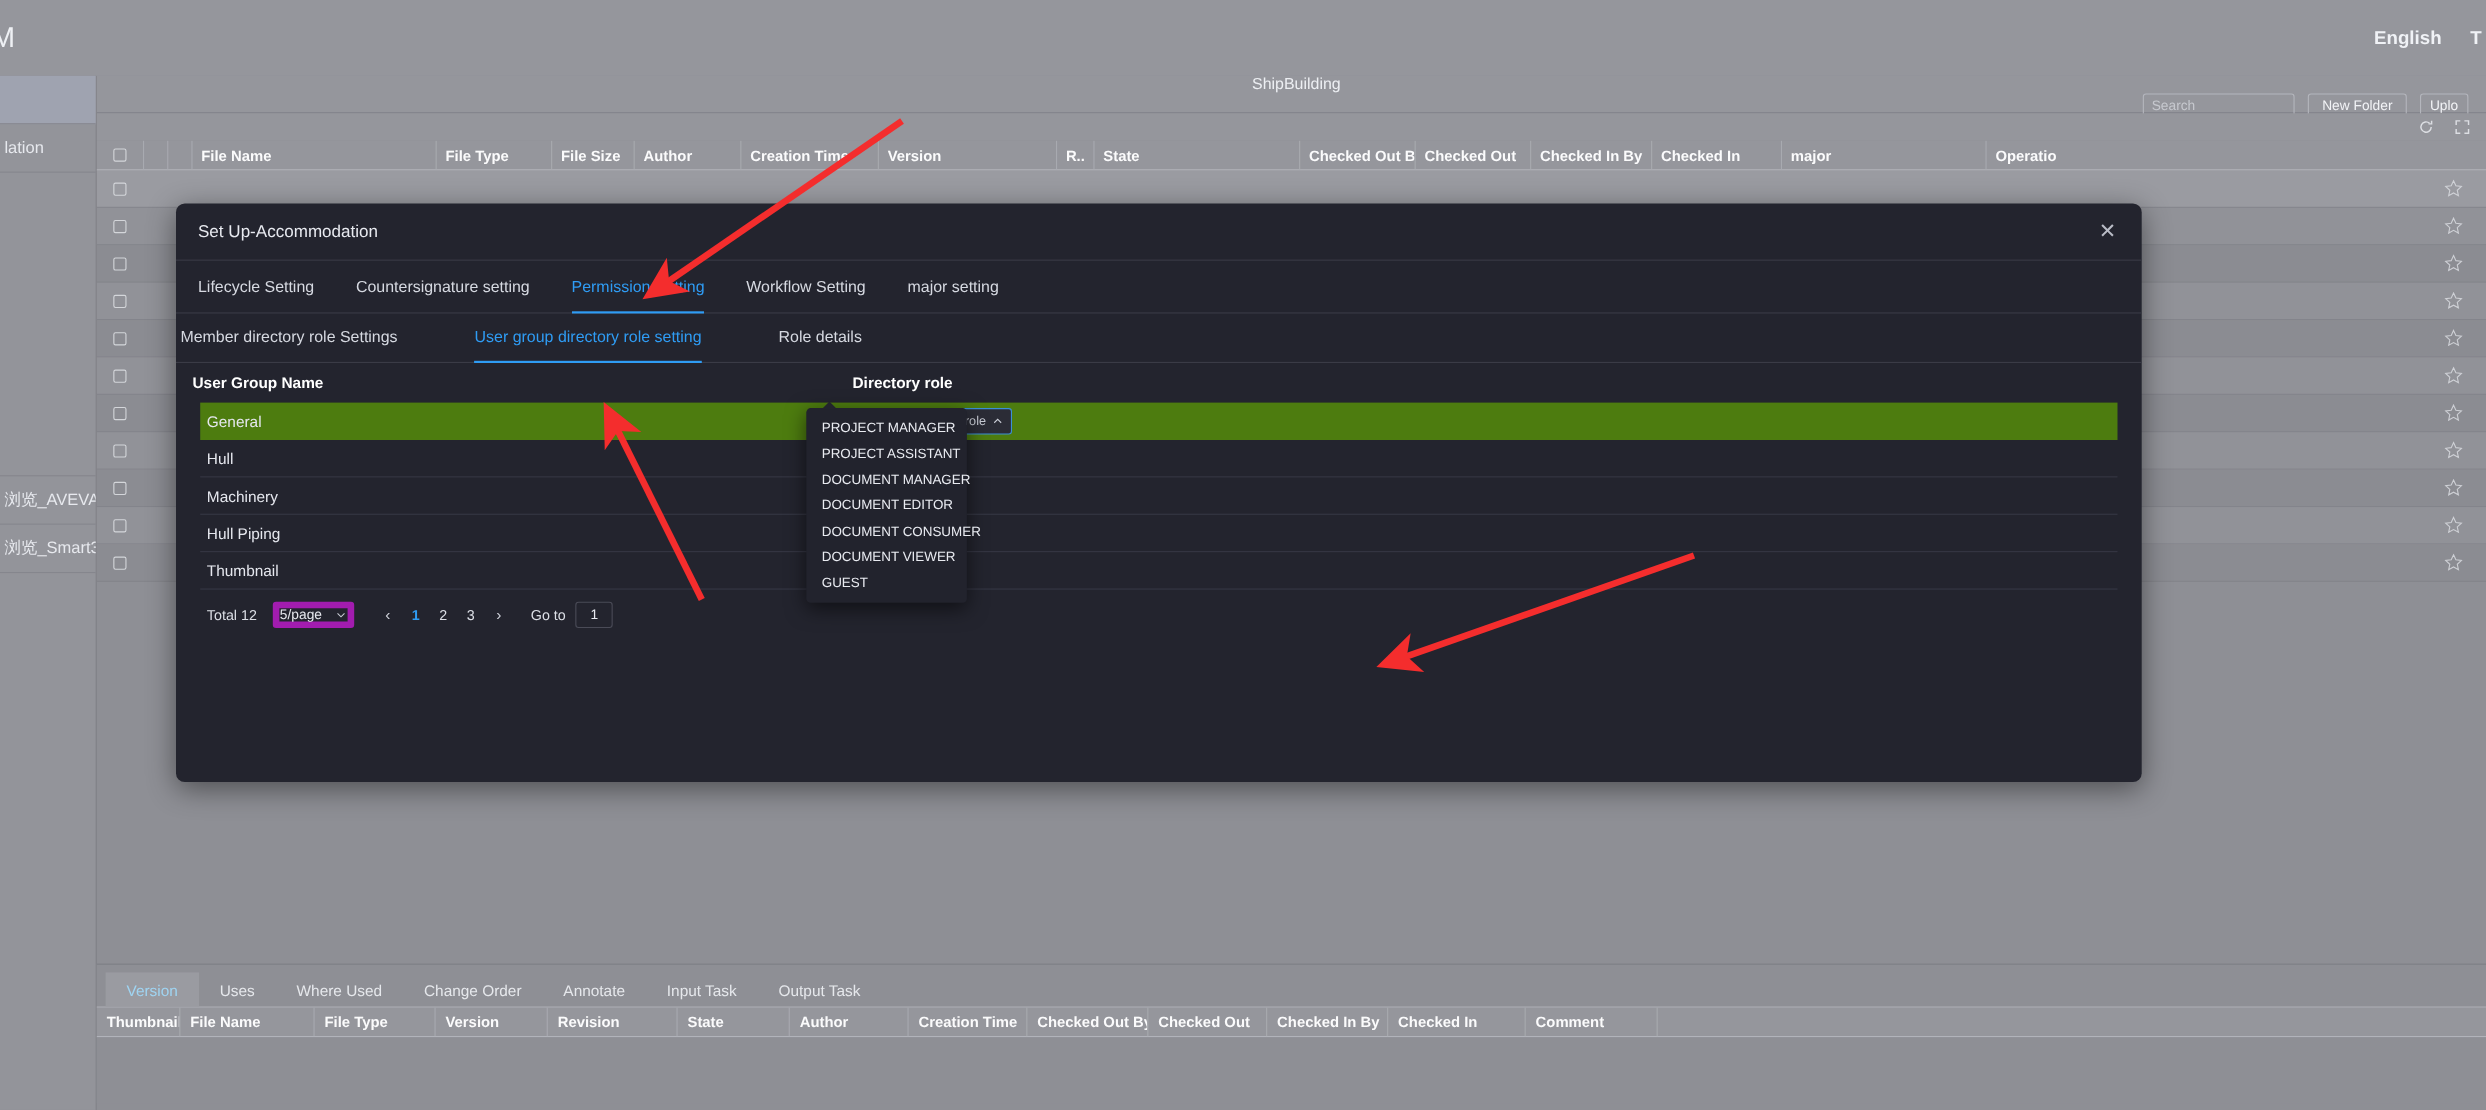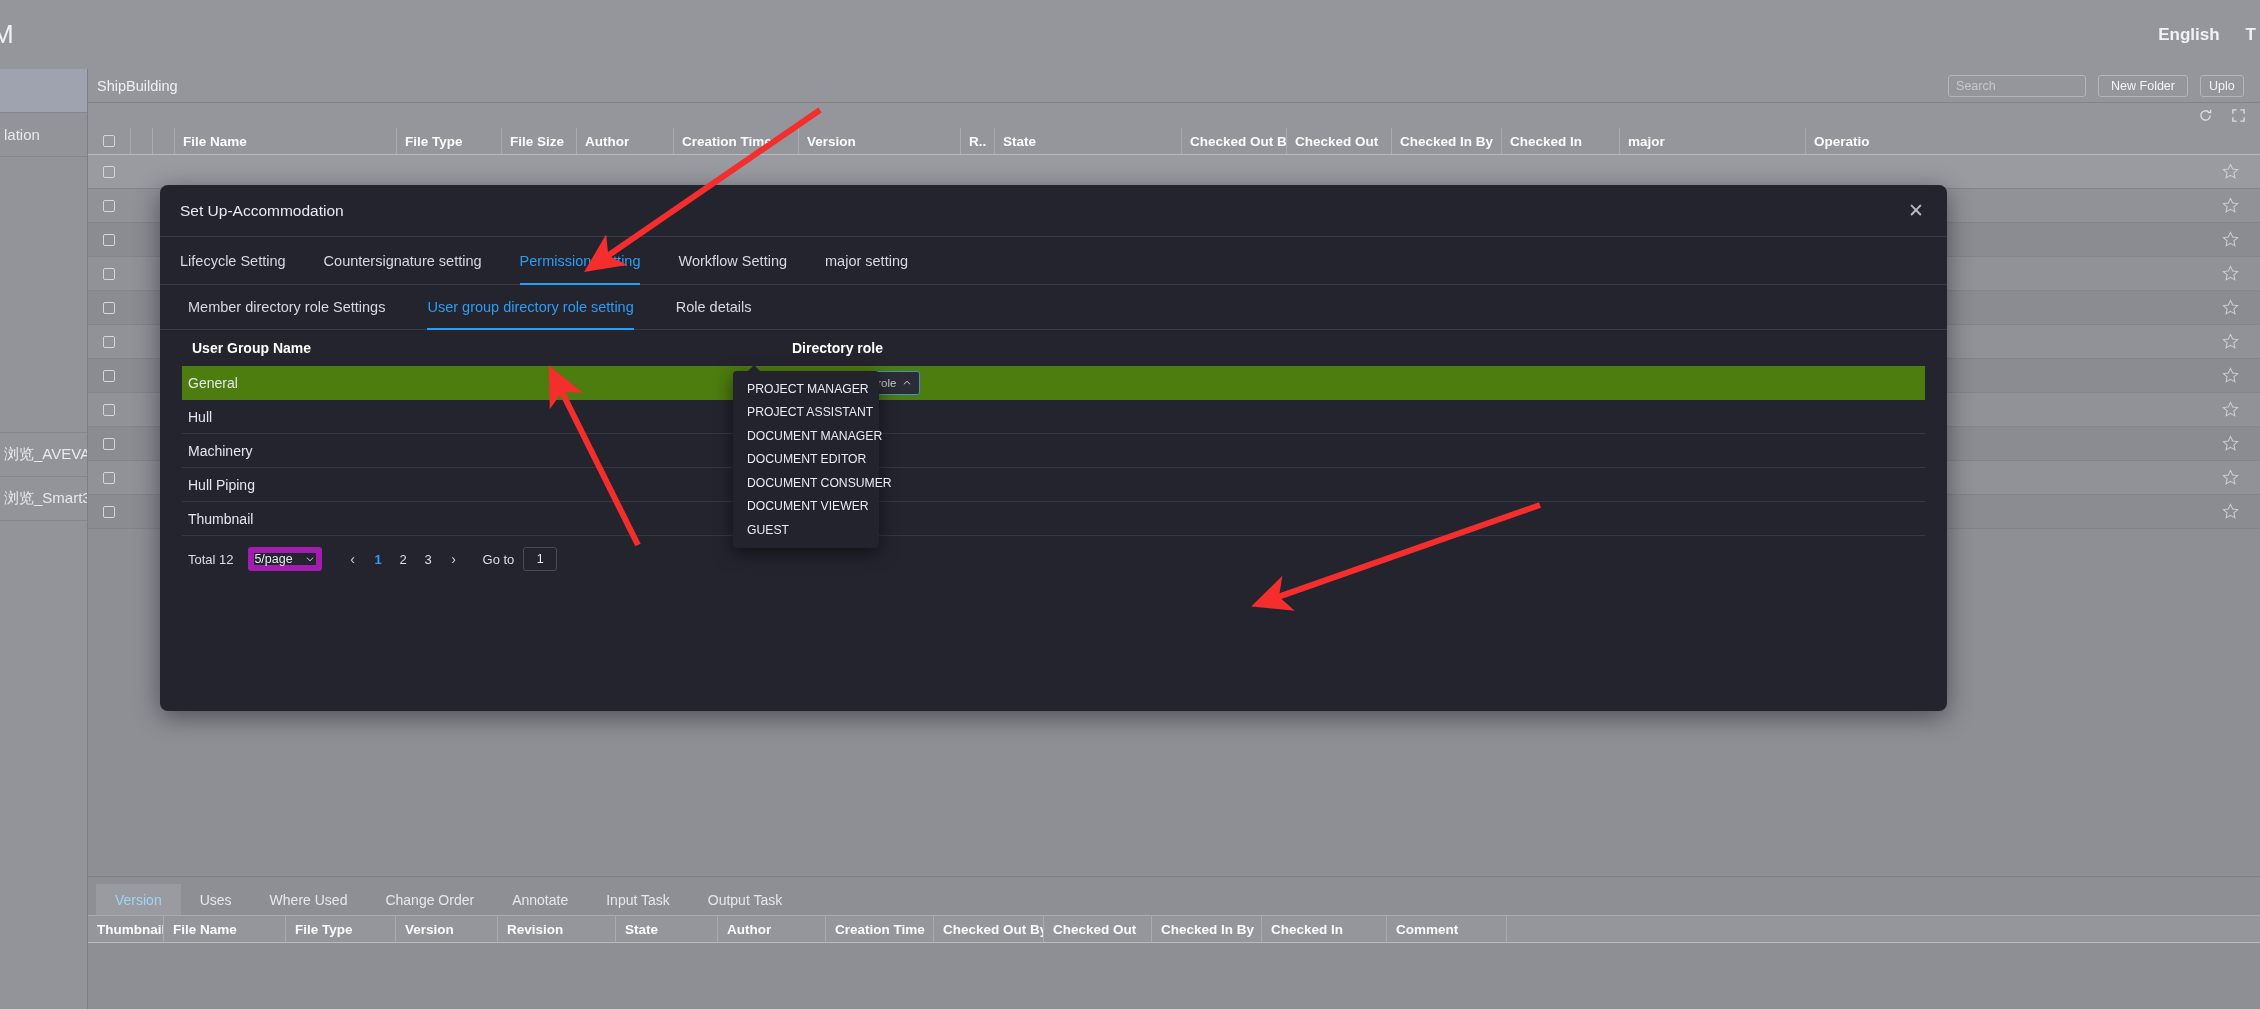--- a/index.html
+++ b/index.html
@@ -37,21 +37,21 @@
     color: #e7e9ee; font-size: 15px; padding-left: 4px;
     border-bottom: 1px solid #85868d; white-space: nowrap; overflow: hidden;
   }
   .sb-item.sel { background: #9fa3b0; }
   .sb-spacer { height: 276px; border-bottom: 1px solid #85868d; }
 
   
   .crumbbar {
     position: absolute; left: 88px; top: 69px; width: 2172px; height: 34px;
     background: #95969c; border-bottom: 1px solid #818289;
-    display: flex; align-items: center;
+    display: flex; align-items: center; flex-direction: column;
   }
   .crumb { color: #edeff3; font-size: 14.5px; padding-left: 9px; }
   .crumb-tools { margin-left: auto; display: flex; align-items: center; gap: 12px; padding-right: 16px; }
   .search-box {
     width: 138px; height: 22px; border: 1px solid #b4b6bd; border-radius: 3px;
     display: flex; align-items: center; padding: 0 7px; gap: 4px;
     background: transparent;
   }
   .search-box input {
     flex: 1; border: none; outline: none; background: transparent;
@@ -145,36 +145,37 @@
   .tab1 {
     color: #d6d9e1; font-size: 14.5px; height: 100%; display: flex; align-items: center;
     padding: 0 0; margin-right: 38px; position: relative; white-space: nowrap;
   }
   .tab1.active { color: #2f9cf4; }
   .tab1.active::after {
     content: ""; position: absolute; left: 0; right: 0; bottom: -1px;
     height: 2px; background: #2f9cf4;
   }
   .tabs-l2 {
-    height: 45px; display: flex; align-items: flex-end; padding-left: 28px;
+    height: 45px; display: flex; align-items: flex-end; padding-left: 4px;
     border-bottom: 1px solid #3a3b46;
+    gap: 28px;
   }
   .tab2 {
     color: #d6d9e1; font-size: 14.5px; height: 100%; display: flex; align-items: center;
     margin-right: 42px; position: relative; white-space: nowrap;
   }
   .tab2.active { color: #2f9cf4; }
   .tab2.active::after {
     content: ""; position: absolute; left: 0; right: 0; bottom: -1px;
     height: 2px; background: #2f9cf4;
   }
 
   .grid-head {
     height: 36px; display: flex; align-items: center;
-    padding: 0 32px; color: #ffffff; font-size: 14px; font-weight: bold;
+    padding: 0 15px; color: #ffffff; font-size: 14px; font-weight: bold;
   }
   .col-a { width: 600px; }
   .col-b { flex: 1; }
   .grid-rows { padding: 0 22px; }
   .grow {
     height: 34px; display: flex; align-items: center; padding: 0 6px;
     color: #e5e7ee; font-size: 14px; border-bottom: 1px solid #363744;
   }
   .grow.selected { background: #4d7c0f; border-bottom: none; }
   .grow .nm { width: 600px; padding-left: 0; }

